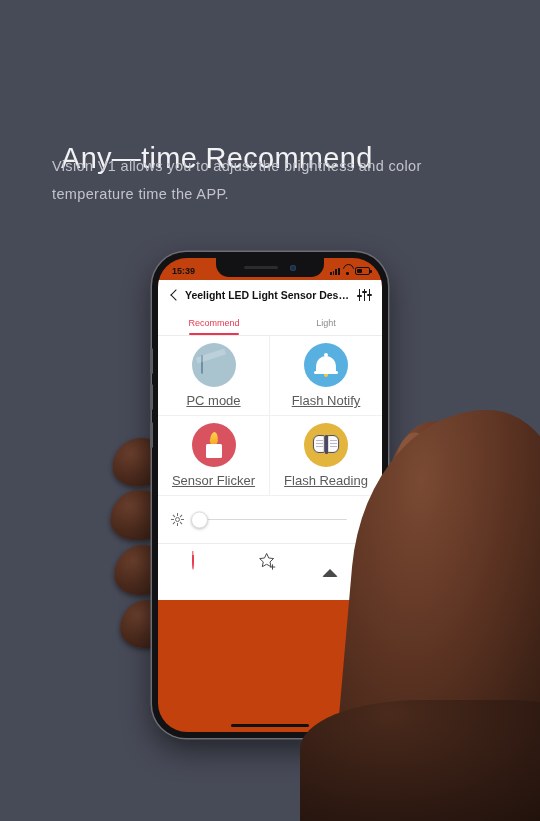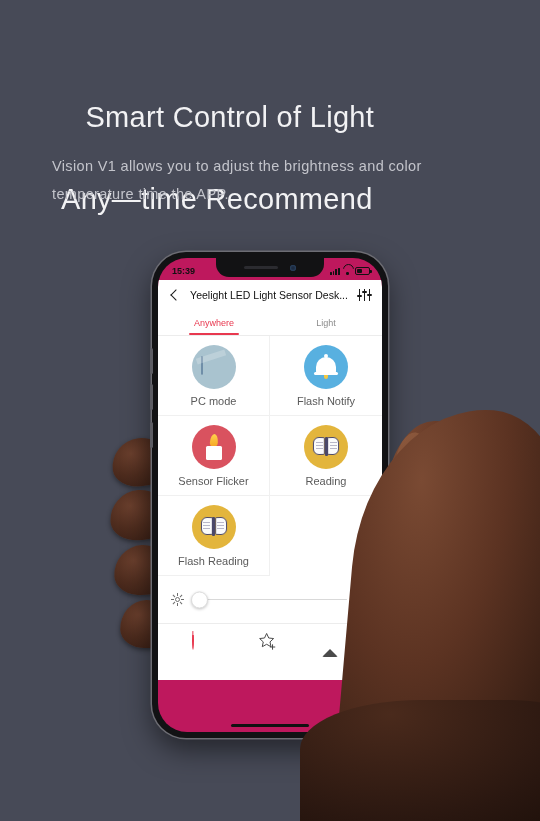--- a/index.html
+++ b/index.html
@@ -95,21 +95,21 @@
   .phone::before { 
     content: "";
     position: absolute; left: -2px; top: 96px;
     width: 2.5px; height: 26px;
     background: #5c5c63; border-radius: 2px;
     box-shadow: 0 36px 0 #5c5c63, 0 74px 0 #5c5c63;
   }
   .screen {
     position: relative;
     width: 100%; height: 100%;
-    background: #be185d;
+    background: #c2410c;
     border-radius: 29px;
     overflow: hidden;
   }
 
   .notch {
     position: absolute; left: 50%; top: 0;
     transform: translateX(-50%);
     width: 108px; height: 19px;
     background: #121214;
     border-radius: 0 0 13px 13px;
@@ -158,21 +158,21 @@
     width: 14px; height: 14px; position: relative; flex: 0 0 auto; cursor: pointer;
   }
   .back-icon::before {
     content:""; position:absolute; left:5px; top:3px;
     width: 7px; height: 7px;
     border-left: 1.4px solid #1a1a1a; border-bottom: 1.4px solid #1a1a1a;
     transform: rotate(45deg);
   }
   .nav-title {
     flex: 1; text-align: center;
-    font-size: 10.5px; font-weight: normal; color: #111;
+    font-size: 10.5px; font-weight: bold; color: #111;
     white-space: nowrap; overflow: hidden; text-overflow: ellipsis;
     padding: 0 4px;
   }
   .sliders-icon { width: 15px; height: 14px; position: relative; flex: 0 0 auto; cursor: pointer; }
   .sliders-icon i {
     position: absolute; top: 1px; width: 1.3px; height: 12px; background: #1a1a1a;
   }
   .sliders-icon i:nth-child(1){ left: 2px; }
   .sliders-icon i:nth-child(2){ left: 7px; }
   .sliders-icon i:nth-child(3){ left: 12px; }
@@ -211,21 +211,21 @@
     border-right: 1px solid #f0f0f0;
     border-bottom: 1px solid #f0f0f0;
     cursor: pointer;
   }
   .cell:nth-child(2n) { border-right: none; }
   .circle {
     width: 44px; height: 44px; border-radius: 50%;
     display: flex; align-items: center; justify-content: center;
     position: relative;
   }
-  .cell-label { font-size: 11px; color: #5a5a5a; }
+  .cell-label { font-size: 13px; color: #5a5a5a; text-decoration: underline; }
 
   
   .ico-monitor { width: 25px; height: 19px; position: relative; }
   .ico-monitor .sc {
     width: 25px; height: 15px; border-radius: 2px;
     background: linear-gradient(135deg, #3c6a96 0%, #2b4e73 52%, #24425f 100%);
     border: 1.4px solid #6f8ea8;
     position: relative; overflow: hidden;
   }
   .ico-monitor .sc::after {
@@ -333,21 +333,20 @@
     width: 78px; height: 3.2px; background: #111; border-radius: 2px;
   }
   .safe-pad { height: 14px; background: #fff; }
 </style>
 </head>
 <body>
 
 <div class="page">
 
   <div class="headline">
-    <span>Smart Control of Light</span>
     <span class="l2">Any—time Recommend</span>
   </div>
   <div class="subhead">Vision V1 allows you to adjust the brightness and color temperature time the APP.</div>
 
   <div class="hand-layer">
     <div class="finger f1"></div>
     <div class="finger f2"></div>
     <div class="finger f3"></div>
     <div class="finger f4"></div>
   </div>
@@ -383,21 +382,21 @@
           <i></i>
             <i></i>
             <i></i>
             <b></b>
             <b></b>
             <b></b>
         </span>
       </div>
 
       <div class="tabs">
-        <div class="tab active">Anywhere</div>
+        <div class="tab active">Recommend</div>
         <div class="tab">Light</div>
       </div>
 
       <div class="grid">
 
         <div class="cell">
           <div class="circle" style="background:#a9c3cf">
             <span class="ico-monitor"><span class="sc"></span><span class="st"></span></span>
           </div>
           <div class="cell-label">PC mode</div>
@@ -419,36 +418,20 @@
         <div class="cell">
           <div class="circle" style="background:#d9525f">
             <span class="ico-candle">
                 <span class="flame"></span>
                 <span class="wax"></span>
               </span>
           </div>
           <div class="cell-label">Sensor Flicker</div>
         </div>
 
-        <div class="cell">
-          <div class="circle" style="background:#e3b53c">
-            <span class="ico-book">
-              <span class="half left"></span>
-                <span class="half right"></span>
-              <span class="ln" style="left:2.5px;top:5px"></span>
-                <span class="ln" style="left:2.5px;top:8px"></span>
-              <span class="ln" style="left:2.5px;top:11px"></span>
-              <span class="ln" style="right:2.5px;top:5px"></span>
-                <span class="ln" style="right:2.5px;top:8px"></span>
-              <span class="ln" style="right:2.5px;top:11px"></span>
-              <span class="spine"></span>
-            </span>
-          </div>
-          <div class="cell-label">Reading</div>
-        </div>
 
         <div class="cell">
           <div class="circle" style="background:#e3b53c">
             <span class="ico-book">
               <span class="half left"></span>
                 <span class="half right"></span>
               <span class="ln" style="left:2.5px;top:5px"></span>
                 <span class="ln" style="left:2.5px;top:8px"></span>
               <span class="ln" style="left:2.5px;top:11px"></span>
               <span class="ln" style="right:2.5px;top:5px"></span>

